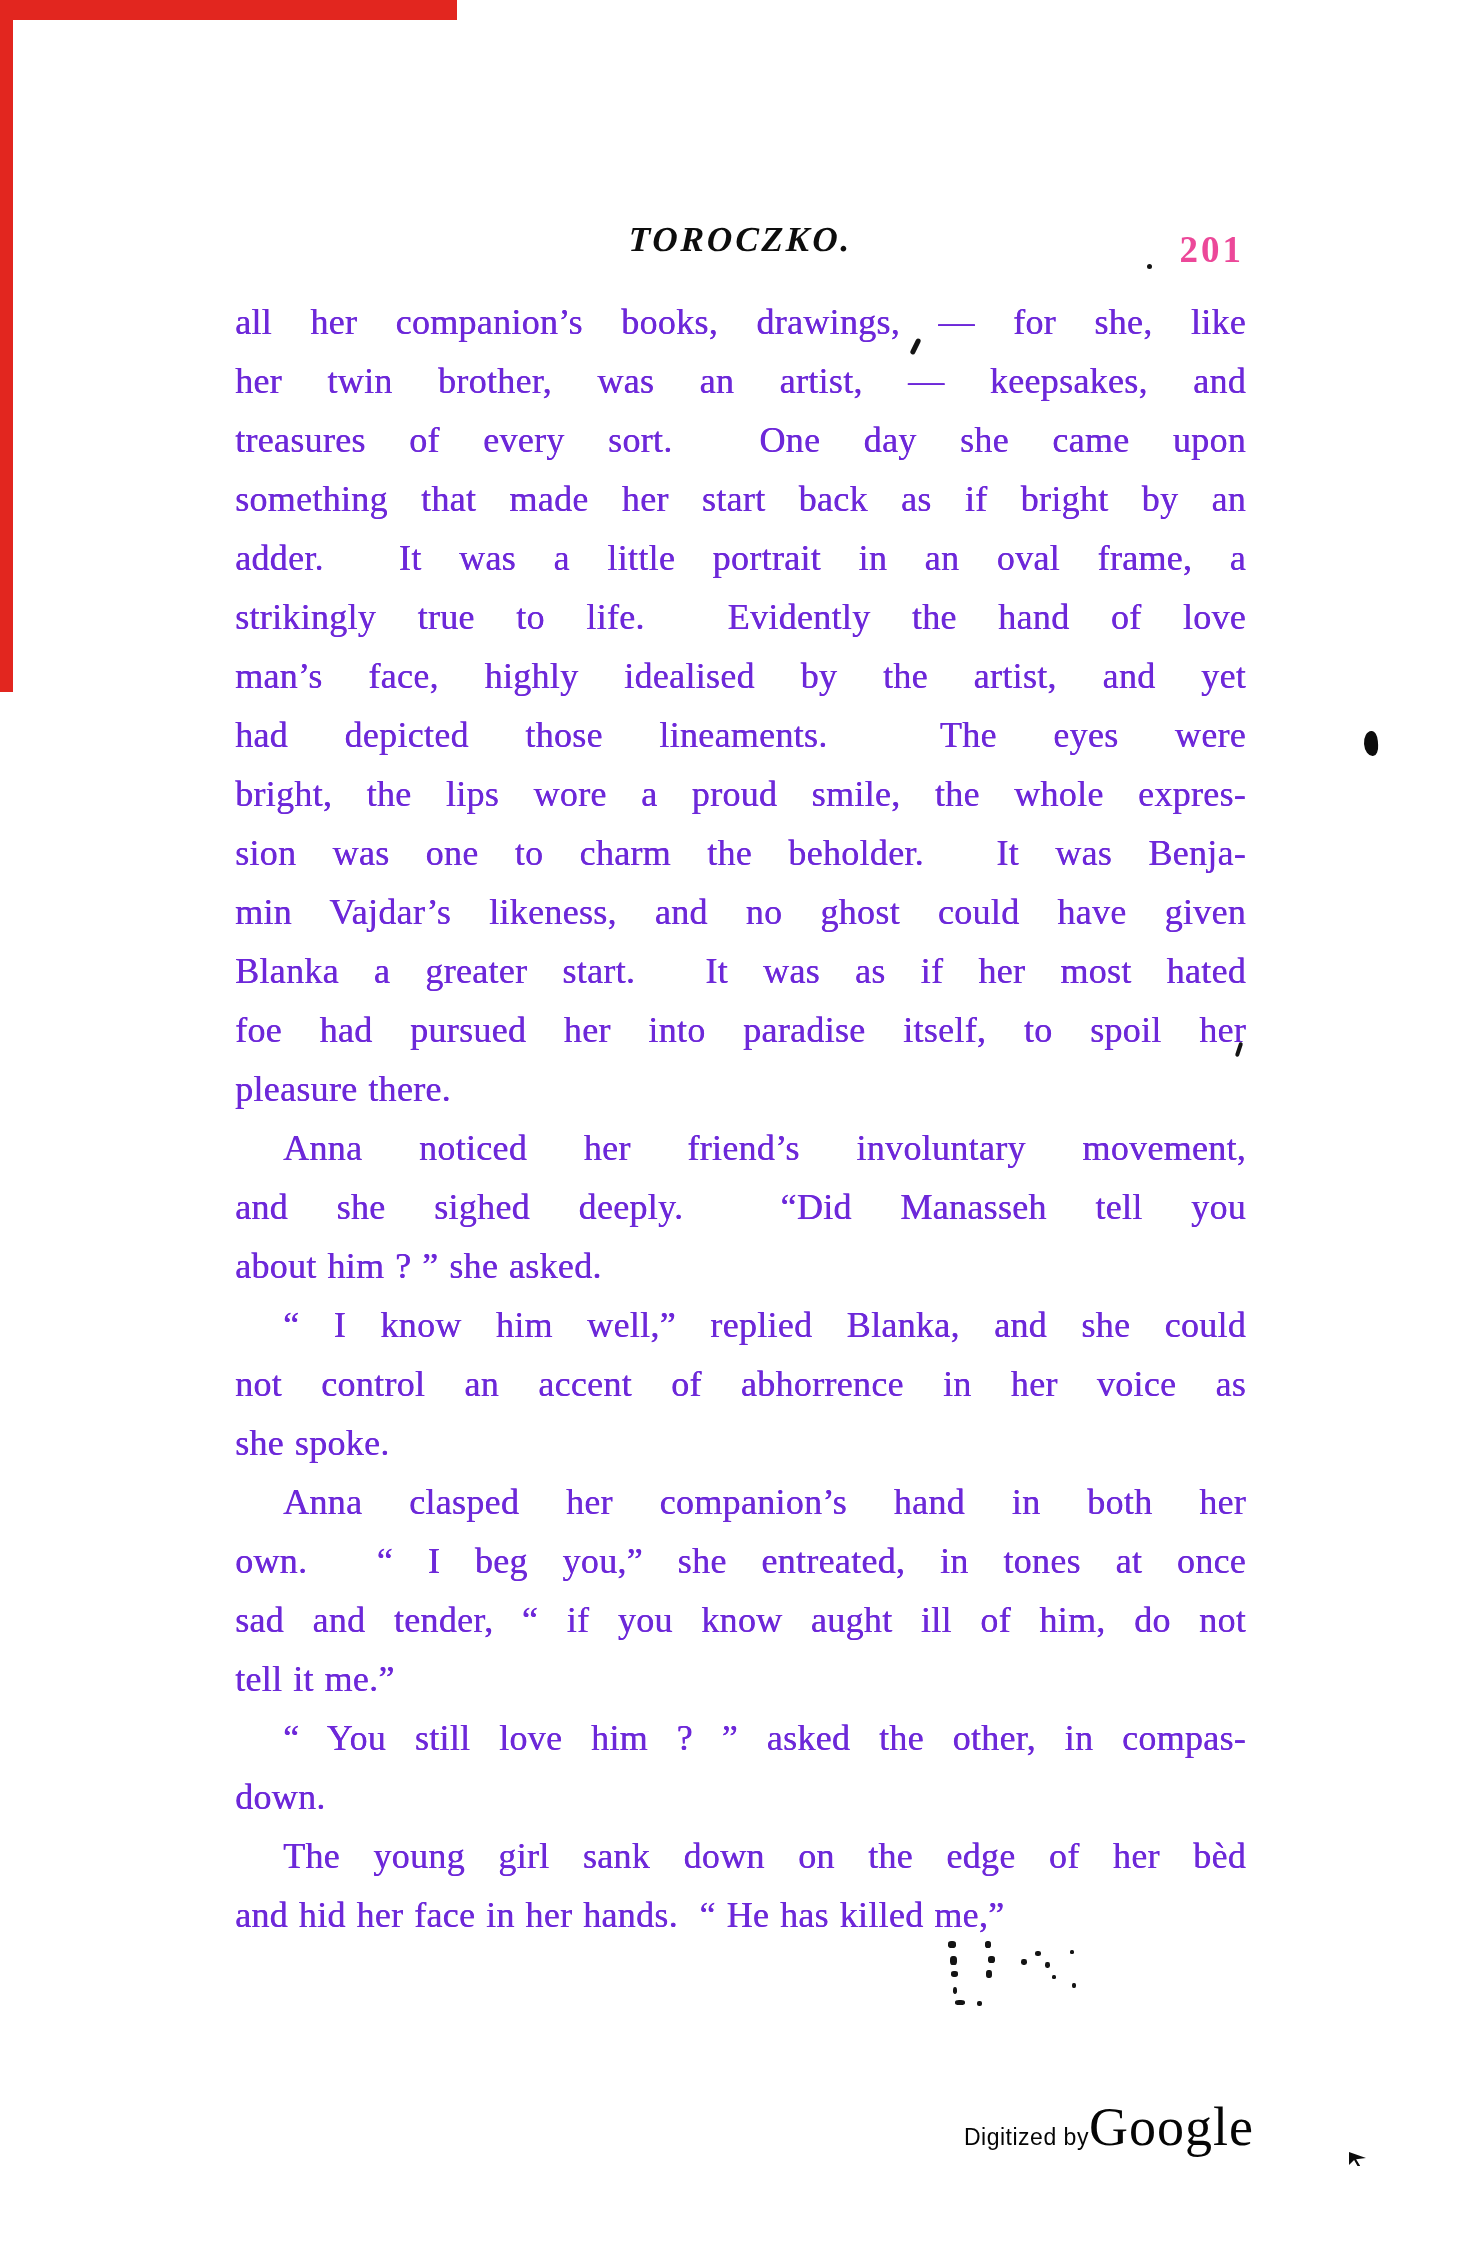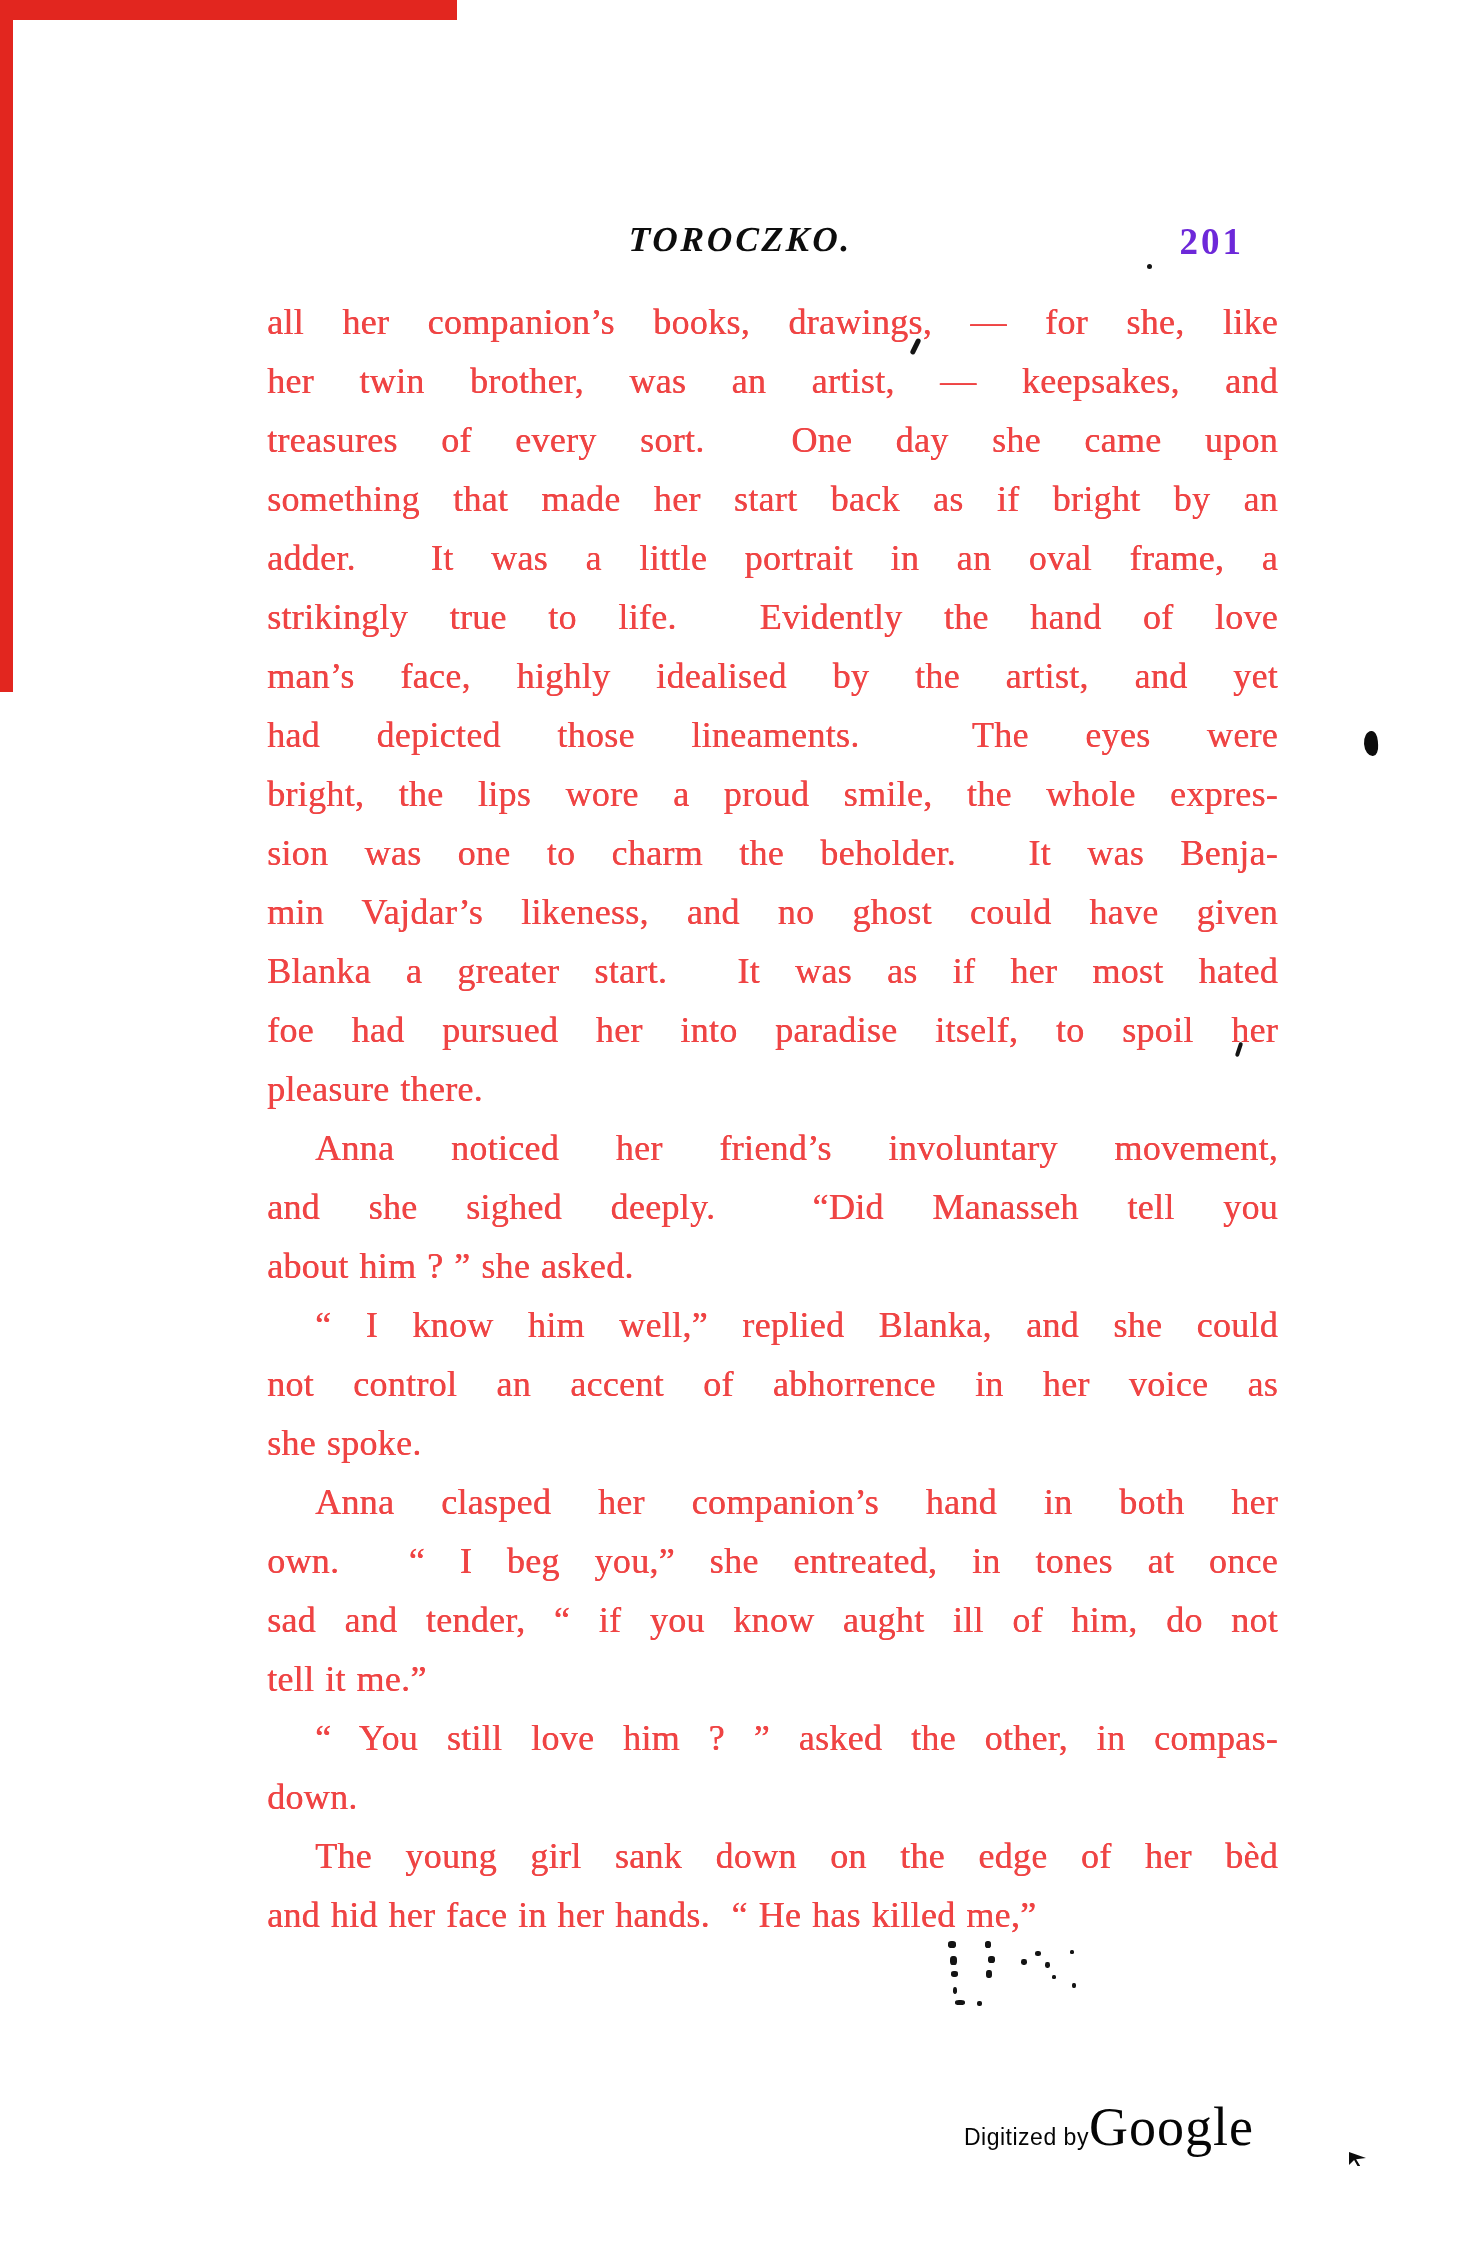--- a/index.html
+++ b/index.html
@@ -16,22 +16,22 @@
   
   .running-head{position:absolute;left:235px;top:220px;width:1011px;height:56px;}
   .head-title{
     position:absolute;left:0;right:0;top:0;
     text-align:center;
     font-size:35px;font-style:italic;font-weight:700;
     letter-spacing:3px;color:#0d0d0d;
     transform:skewX(-2deg);
   }
   .head-page-num{
-    position:absolute;right:2px;top:0;
-    font-size:37px;font-weight:700;letter-spacing:3px;color:#6d28d9;
+    position:absolute;right:2px;top:8px;
+    font-size:37px;font-weight:700;letter-spacing:3px;color:#ec4899;
   }
   
   .text-block{
     position:absolute;left:235px;top:293px;width:1011px;
     color:#0e0e0e;
   }
   .tline{
     height:59px;line-height:59px;
     font-size:36px;letter-spacing:0.3px;word-spacing:1.5px;
     text-align:justify;text-align-last:justify;
@@ -79,21 +79,21 @@
 <div class="page" style="background: rgb(255, 255, 255);">
 
   <div class="red-top" style="background: rgb(226, 38, 31); width: 457px; height: 20px;"></div>
   <div class="red-left" style="background: rgb(226, 38, 31); width: 13px; height: 692px;"></div>
 
   <div class="running-head">
     <div class="head-title">TOROCZKO.</div>
     <div class="head-page-num">201</div>
   </div>
 
-  <div class="text-block" id="text-block" style="color: #ef4444; margin-left: 32px;">
+  <div class="text-block" id="text-block" style="color: #6d28d9;">
       <div class="tline">all her companion’s books, drawings, — for she, like</div>
       <div class="tline">her twin brother, was an artist, — keepsakes, and</div>
       <div class="tline">treasures of every sort.&nbsp; One day she came upon</div>
       <div class="tline">something that made her start back as if bright by an</div>
       <div class="tline">adder.&nbsp; It was a little portrait in an oval frame, a</div>
       <div class="tline">strikingly true to life.&nbsp; Evidently the hand of love</div>
       <div class="tline">man’s face, highly idealised by the artist, and yet</div>
       <div class="tline">had depicted those lineaments.&nbsp; The eyes were</div>
       <div class="tline">bright, the lips wore a proud smile, the whole expres-</div>
       <div class="tline">sion was one to charm the beholder.&nbsp; It was Benja-</div>

